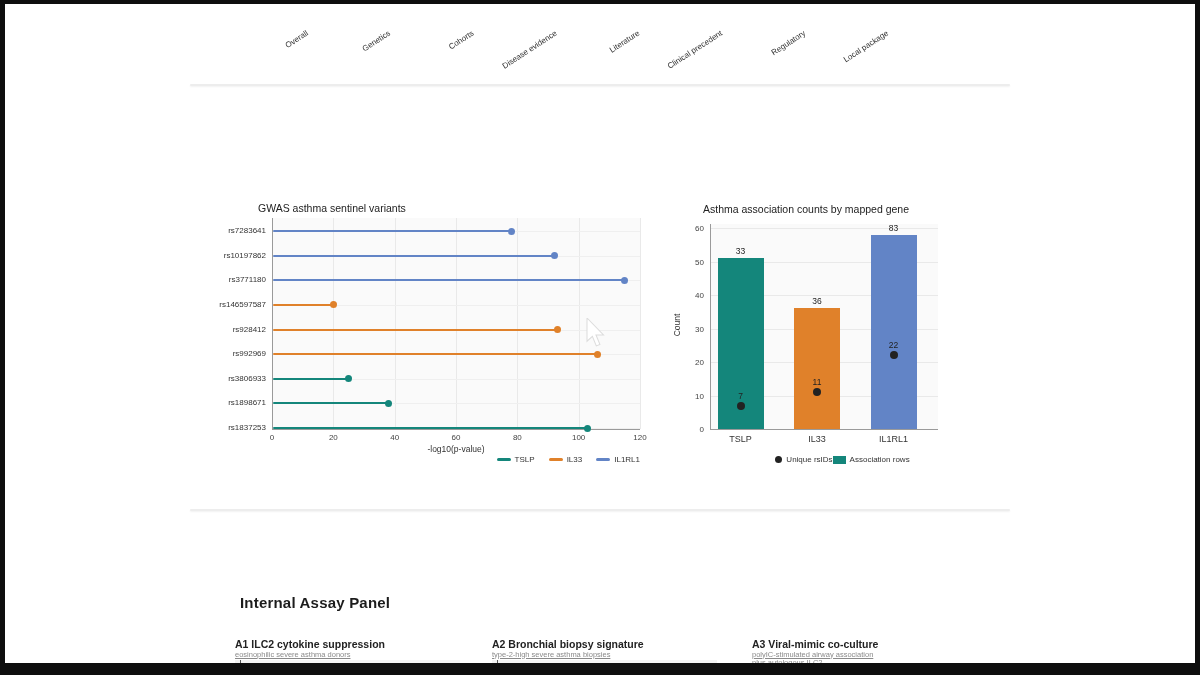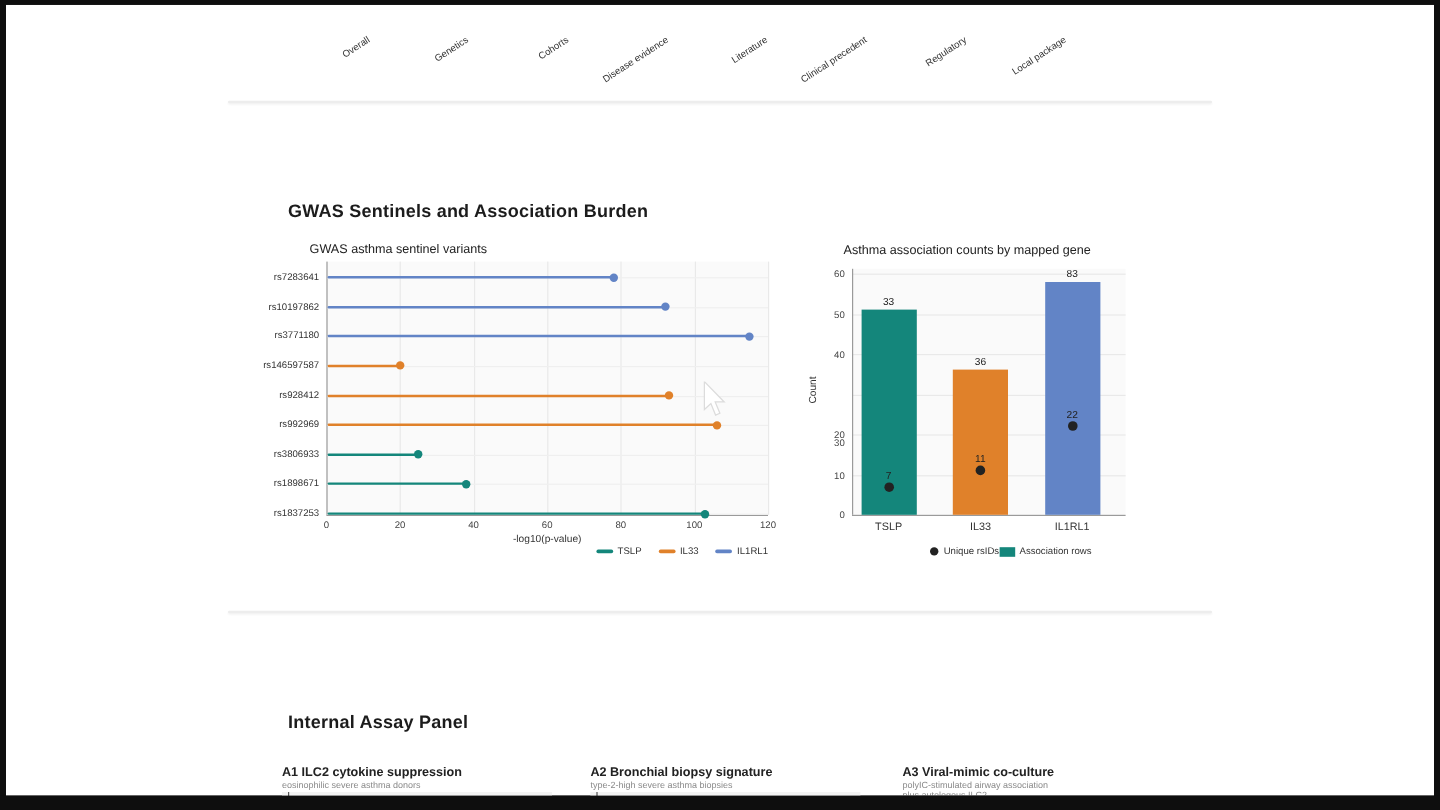--- a/index.html
+++ b/index.html
@@ -27,21 +27,21 @@
   .ylab{position:absolute;font-size:8.5px;color:#333;transform:rotate(-90deg);transform-origin:center;}
   .bar{position:absolute;}
   .barlbl{position:absolute;font-size:8.5px;color:#222;text-align:center;width:40px;}
   .catlbl{position:absolute;font-size:9px;color:#333;text-align:center;width:70px;}
   .legend{position:absolute;display:flex;align-items:center;gap:14px;}
   .litem{display:flex;align-items:center;gap:4px;font-size:8px;color:#333;white-space:nowrap;}
   .lline{width:14px;height:3px;border-radius:2px;}
   .lrect{width:13px;height:8px;}
   .ldot{width:7px;height:7px;border-radius:50%;}
   .card-title{position:absolute;font-size:10.5px;font-weight:bold;color:#222;white-space:nowrap;}
-  .card-sub{position:absolute;font-size:7.5px;color:#8a8a8a;white-space:nowrap;line-height:8.5px;}
+  .card-sub{position:absolute;font-size:7.5px;color:#8a8a8a;white-space:nowrap;line-height:8.5px;text-decoration:underline;}
   .strip{position:absolute;background:#f3f3f3;}
   .vaxis{position:absolute;width:1px;background:#555;}
   .frame{position:absolute;background:#0e0e0e;}
 </style>
 </head>
 <body>
 
 <div class="screen">
   <div class="page-bg"></div>
 
@@ -51,21 +51,20 @@
       <div class="rotlbl" style="right: 724px; top: 27px;">Cohorts</div>
       <div class="rotlbl" style="right: 641px; top: 27px;">Disease evidence</div>
       <div class="rotlbl" style="right: 558px; top: 27px;">Literature</div>
       <div class="rotlbl" style="right: 475px; top: 27px;">Clinical precedent</div>
       <div class="rotlbl" style="right: 392px; top: 27px;">Regulatory</div>
       <div class="rotlbl" style="right: 309px; top: 27px;">Local package</div>
     </div>
 
   <div class="divider" style="left:190px;top:84px;width:820px;"></div>
 
-  <h1 class="sec-title" style="left:240px;top:168px;">GWAS Sentinels and Association Burden</h1>
 
   <div class="chart-title" style="left:258px;top:202px;">GWAS asthma sentinel variants</div>
   <div id="chart1" class="abs" style="left:0;top:0;width:1200px;height:675px;">
       <div class="plotbg" style="left: 272px; top: 218px; width: 368px; height: 211px;"></div>
       <div class="tick" style="left: 262px; top: 433px; width: 20px; text-align: center;">0</div>
       <div class="gridv" style="left: 333.333px; top: 218px; height: 211px;"></div>
       <div class="tick" style="left: 323.333px; top: 433px; width: 20px; text-align: center;">20</div>
       <div class="gridv" style="left: 394.667px; top: 218px; height: 211px;"></div>
       <div class="tick" style="left: 384.667px; top: 433px; width: 20px; text-align: center;">40</div>
       <div class="gridv" style="left: 456px; top: 218px; height: 211px;"></div>
@@ -133,21 +132,21 @@
 
   <div class="chart-title" style="left:703px;top:203px;">Asthma association counts by mapped gene</div>
   <div id="chart2" class="abs" style="left:0;top:0;width:1200px;height:675px;">
       <div class="plotbg" style="left: 710px; top: 224px; width: 228px; height: 205px;"></div>
       <div class="tickr" style="left: 676px; top: 425px; width: 28px;">0</div>
       <div class="gridh" style="left: 710px; top: 395.5px; width: 228px;"></div>
       <div class="tickr" style="left: 676px; top: 391.5px; width: 28px;">10</div>
       <div class="gridh" style="left: 710px; top: 362px; width: 228px;"></div>
       <div class="tickr" style="left: 676px; top: 358px; width: 28px;">20</div>
       <div class="gridh" style="left: 710px; top: 328.5px; width: 228px;"></div>
-      <div class="tickr" style="left: 676px; top: 324.5px; width: 28px; margin-top: 40px;">30</div>
+      <div class="tickr" style="left: 676px; top: 324.5px; width: 28px;">30</div>
       <div class="gridh" style="left: 710px; top: 295px; width: 228px;"></div>
       <div class="tickr" style="left: 676px; top: 291px; width: 28px;">40</div>
       <div class="gridh" style="left: 710px; top: 261.5px; width: 228px;"></div>
       <div class="tickr" style="left: 676px; top: 257.5px; width: 28px;">50</div>
       <div class="gridh" style="left: 710px; top: 228px; width: 228px;"></div>
       <div class="tickr" style="left: 676px; top: 224px; width: 28px;">60</div>
       <div class="axis" style="left: 710px; top: 224px; width: 1px; height: 205px;"></div>
       <div class="axis" style="left: 710px; top: 429px; width: 228px; height: 1px;"></div>
       <div class="bar" style="left: 717.5px; top: 258.15px; width: 46px; height: 170.85px; background: rgb(20, 134, 123);"></div>
       <div class="barlbl" style="left: 720.5px; top: 246.15px;">33</div>

